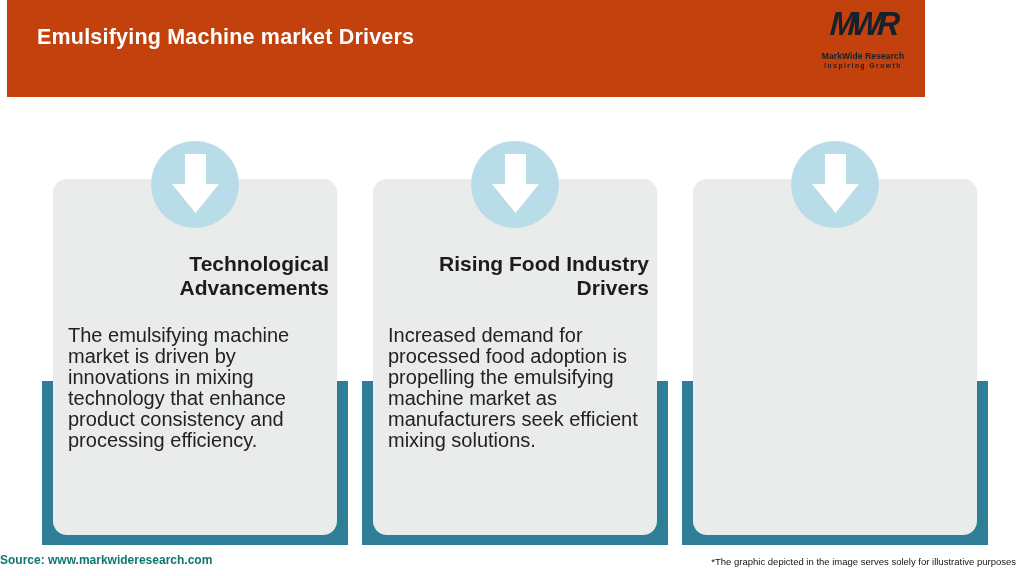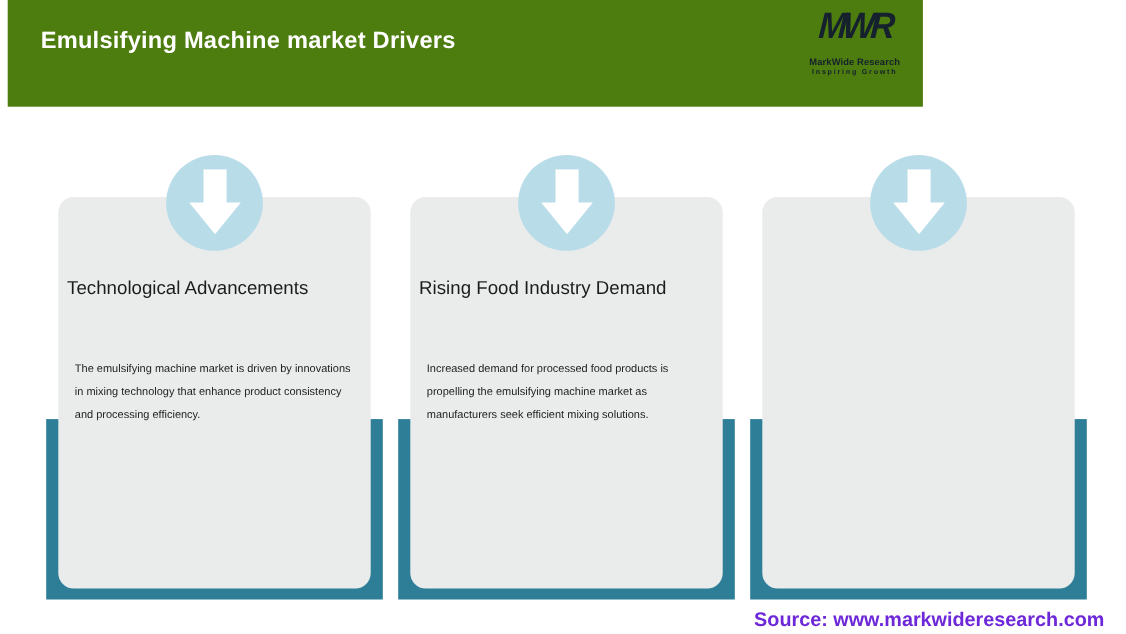--- a/index.html
+++ b/index.html
@@ -13,22 +13,22 @@
     position: relative;
     width: 1024px;
     height: 576px;
     background: #ffffff;
   }
 
   
   .header {
     position: absolute;
     left: 7px; top: 0;
-    width: 832px; height: 97px;
-    background: #4d7c0f;
+    width: 918px; height: 97px;
+    background: #c2410c;
   }
   .header-title {
     position: absolute;
     left: 30px; top: 25px;
     color: #ffffff;
     font-size: 21.5px;
     font-weight: bold;
     letter-spacing: 0.2px;
   }
   .logo {
@@ -100,44 +100,44 @@
   }
   .circle-1 { left: 151px; }
   .circle-2 { left: 471px; }
   .circle-3 { left: 791px; }
   .arrow-svg { display: block; margin-top: -3px; }
 
   .card-title {
     position: absolute;
     top: 73px;
     left: 8px; right: 8px;
-    text-align: left;
-    font-size: 17px;
-    font-weight: normal;
+    text-align: right;
+    font-size: 21px;
+    font-weight: bold;
     color: #1c1c1c;
   }
   .card-body {
     position: absolute;
     top: 146px;
     left: 15px; right: 13px;
-    font-size: 10px;
+    font-size: 20px;
     line-height: 21px;
     color: #222222;
     text-align: left;
   }
 
   
   .source {
     position: absolute;
     left: 0; right: 20px;
     top: 553px;
-    text-align: right;
-    font-size: 18px;
+    text-align: left;
+    font-size: 12px;
     font-weight: bold;
-    color: #6d28d9;
+    color: #0f766e;
   }
   .disclaimer {
     position: absolute;
     right: 8px;
     top: 556px;
     font-size: 9.5px;
     color: #141414;
   }
 </style>
 </head>
@@ -157,22 +157,22 @@
   <div class="shadow-rect shadow-1"></div>
   <div class="shadow-rect shadow-2"></div>
   <div class="shadow-rect shadow-3"></div>
 
   <div class="card card-1">
     <div class="card-title">Technological Advancements</div>
     <div class="card-body">The emulsifying machine market is driven by innovations in mixing technology that enhance product consistency and processing efficiency.</div>
   </div>
 
   <div class="card card-2">
-    <div class="card-title">Rising Food Industry Demand</div>
-    <div class="card-body">Increased demand for processed food products is propelling the emulsifying machine market as manufacturers seek efficient mixing solutions.</div>
+    <div class="card-title">Rising Food Industry Drivers</div>
+    <div class="card-body">Increased demand for processed food adoption is propelling the emulsifying machine market as manufacturers seek efficient mixing solutions.</div>
   </div>
 
   <div class="card card-3">
   </div>
 
   <div class="circle circle-1">
     <svg class="arrow-svg" width="47" height="62" viewBox="0 0 47 62">
       <rect x="13" y="2" width="21" height="32" fill="#ffffff"></rect>
       <polygon points="0,32 47,32 23.5,61" fill="#ffffff"></polygon>
     </svg>
@@ -184,14 +184,15 @@
     </svg>
   </div>
   <div class="circle circle-3">
     <svg class="arrow-svg" width="47" height="62" viewBox="0 0 47 62">
       <rect x="13" y="2" width="21" height="32" fill="#ffffff"></rect>
       <polygon points="0,32 47,32 23.5,61" fill="#ffffff"></polygon>
     </svg>
   </div>
 
   <div class="source">Source: www.markwideresearch.com</div>
+  <div class="disclaimer">*The graphic depicted in the image serves solely for illustrative purposes</div>
 
 </div>
 
 </body></html>

